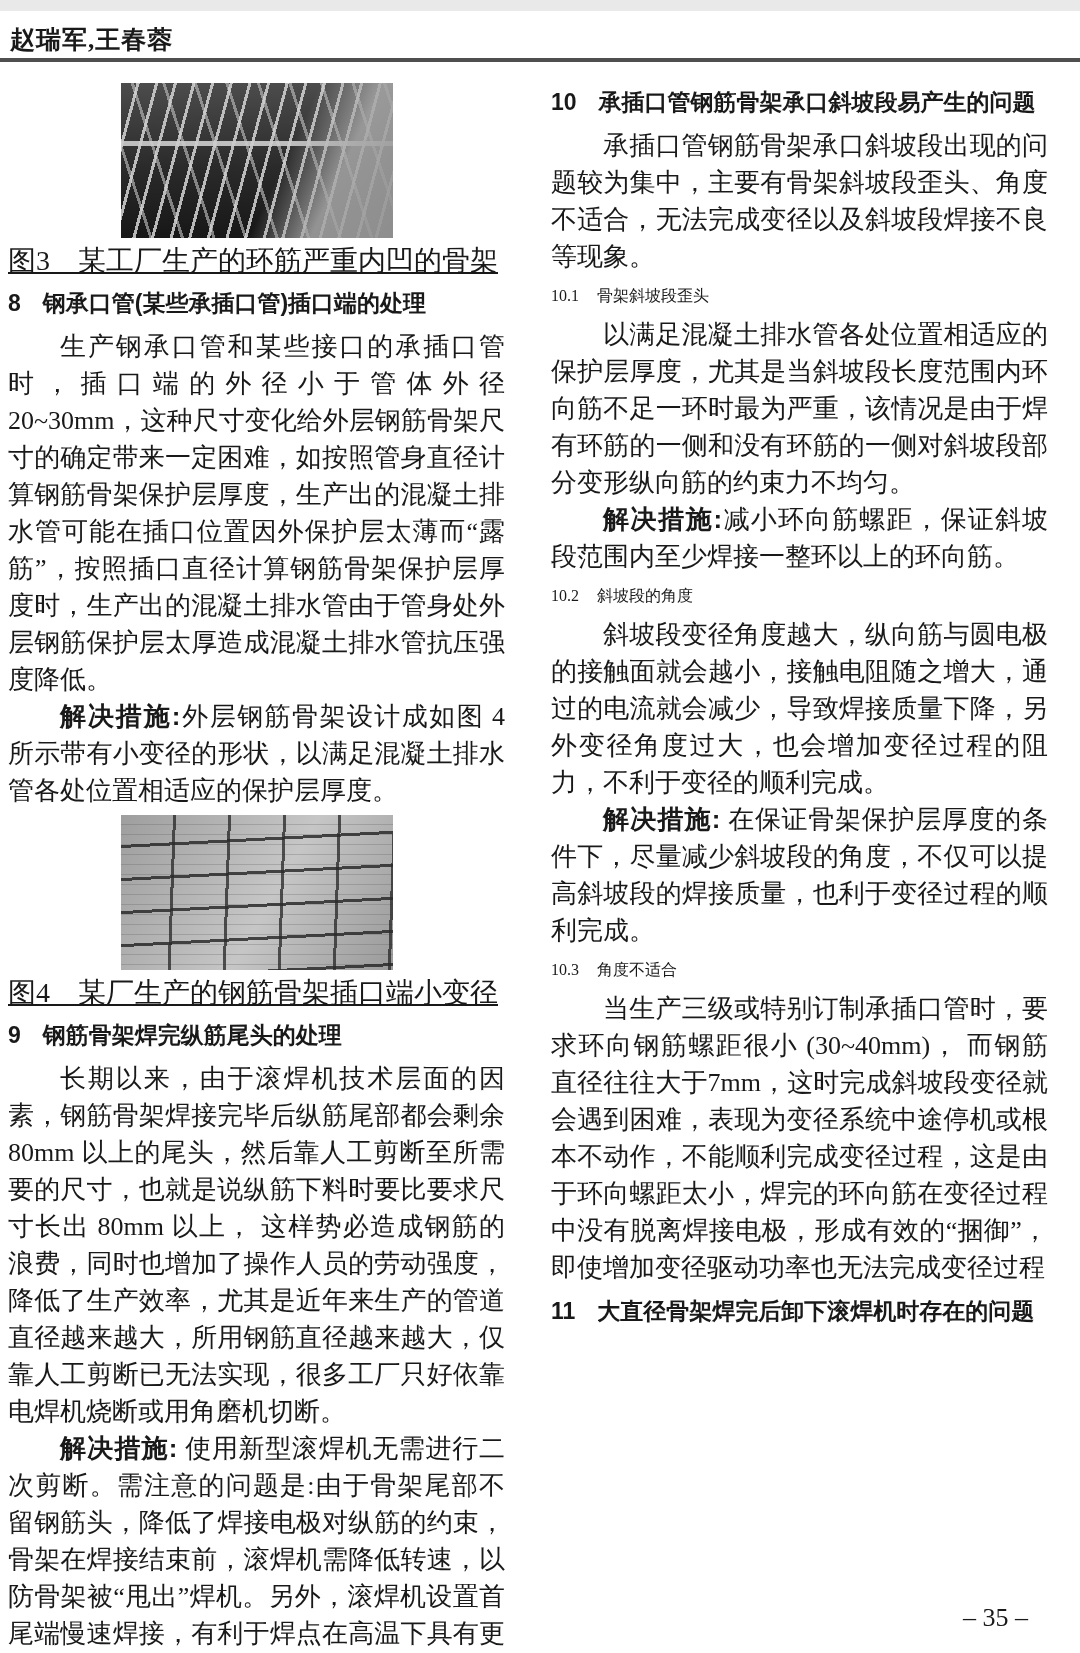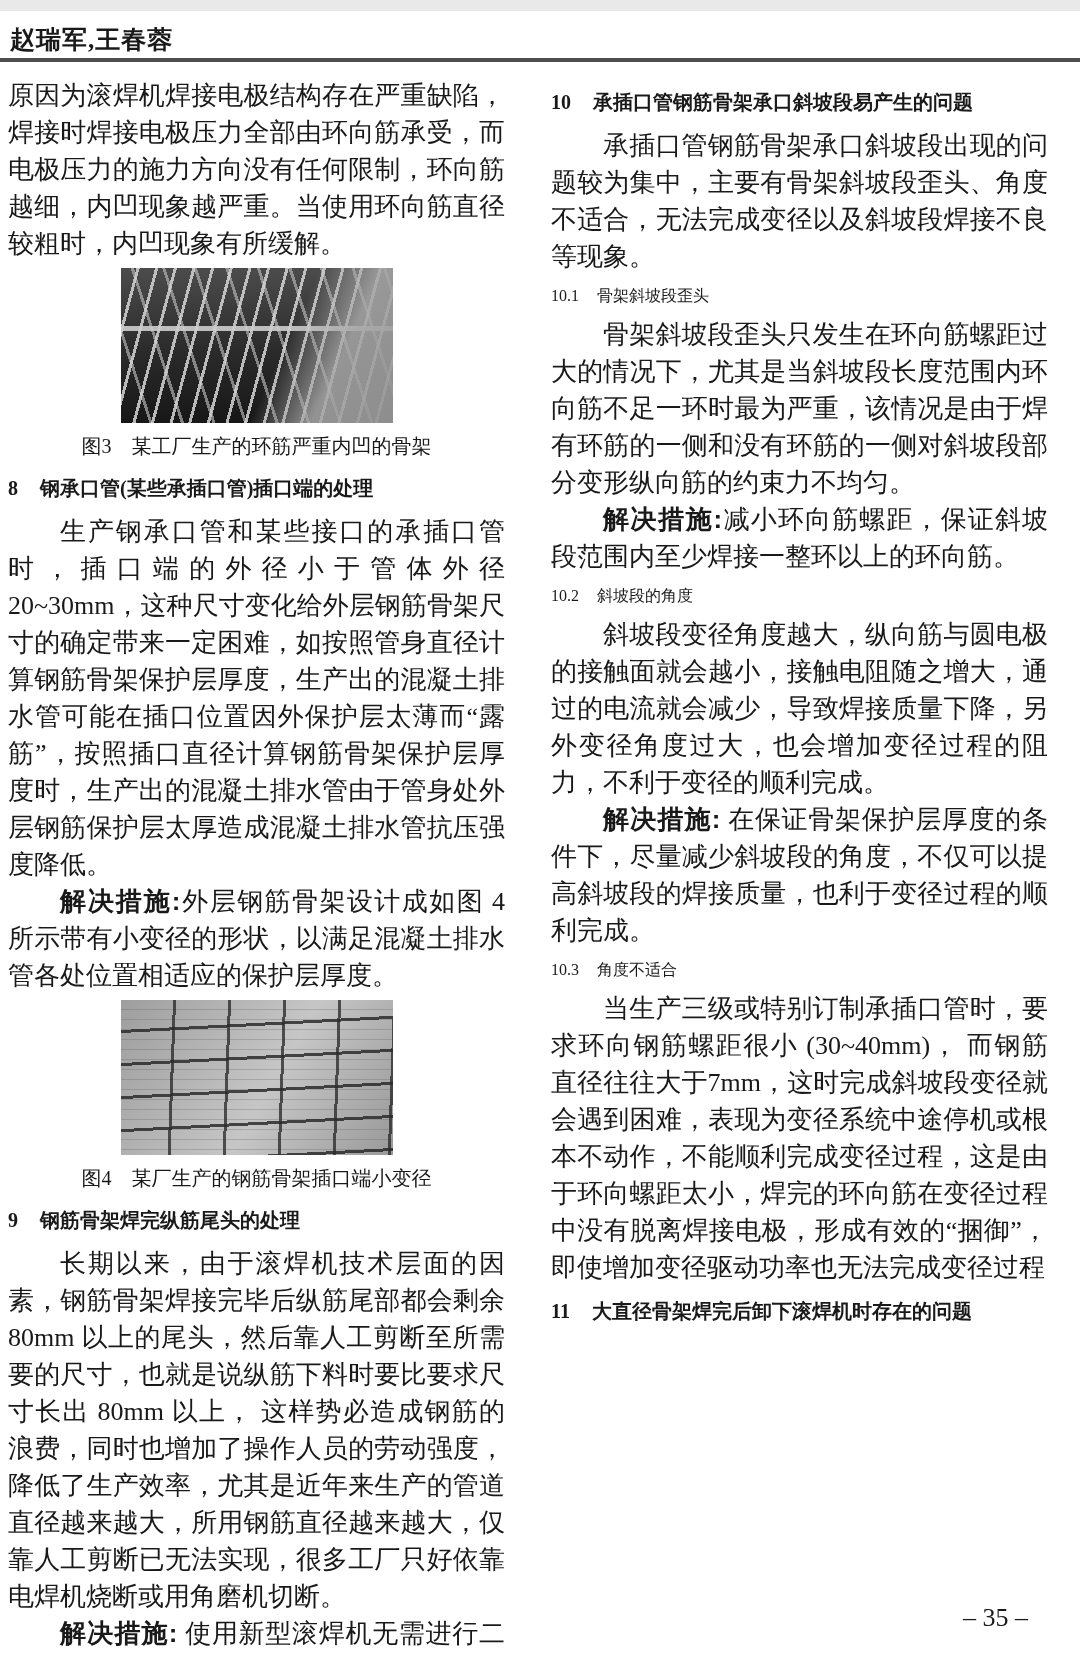--- a/index.html
+++ b/index.html
@@ -46,22 +46,22 @@
     text-indent:2em;
   }
   .para.noindent{text-indent:0;}
   .sol-label{
     font-family:"Liberation Sans", sans-serif;
     font-weight:bold;
     letter-spacing:0.5px;
   }
   .sec-heading{
     margin:7px 0 6px 0;
-    font-family:Liberation Serif, serif;
-    font-size:20px;
+    font-family:Liberation Sans, sans-serif;
+    font-size:23px;
     font-weight:bold;
     line-height:37px;
   }
   .sec-heading .sec-num{margin-right:22px;}
   .sub-heading{
     margin:2px 0;
     font-size:16px;
     font-weight:normal;
     line-height:37px;
   }
@@ -82,63 +82,62 @@
   }
   .photo.fig4{
     background:
       repeating-linear-gradient(92deg, rgba(0,0,0,0) 0 52px, rgba(42,42,42,.78) 52px 55px),
       repeating-linear-gradient(177deg, rgba(0,0,0,0) 0 30px, rgba(38,38,38,.82) 30px 33px),
       repeating-linear-gradient(180deg, rgba(0,0,0,0) 0 9px, rgba(92,92,92,.28) 9px 10px),
       linear-gradient(120deg,#9e9e9e,#c6c6c6 55%,#9a9a9a);
   }
   figcaption{
     margin-top:6px;
-    font-size:20px;
+    font-size:28px;
     line-height:34px;
-    text-align:center;
+    text-decoration:underline;
   }
   
   .page-num{
     position:absolute;
     right:52px;top:1592px;
     font-size:26px;
   }
 </style>
 </head>
 <body>
 
 <div class="page">
   <div class="hdr">
     <span class="hdr-authors">赵瑞军,王春蓉</span>
     <div class="hdr-rule"></div>
   </div>
 
   <div class="cols">
     <div class="col" id="col-left">
-        <p class="para noindent">原因为滚焊机焊接电极结构存在严重缺陷，焊接时焊接电极压力全部由环向筋承受，而电极压力的施力方向没有任何限制，环向筋越细，内凹现象越严重。当使用环向筋直径较粗时，内凹现象有所缓解。</p>
         <figure>
           <div class="photo fig3"></div>
           <figcaption>图3　某工厂生产的环筋严重内凹的骨架</figcaption>
         </figure>
         <h2 class="sec-heading"><span class="sec-num">8</span><span>钢承口管(某些承插口管)插口端的处理</span></h2>
         <p class="para">生产钢承口管和某些接口的承插口管时，插口端的外径小于管体外径 20~30mm，这种尺寸变化给外层钢筋骨架尺寸的确定带来一定困难，如按照管身直径计算钢筋骨架保护层厚度，生产出的混凝土排水管可能在插口位置因外保护层太薄而“露筋”，按照插口直径计算钢筋骨架保护层厚度时，生产出的混凝土排水管由于管身处外层钢筋保护层太厚造成混凝土排水管抗压强度降低。</p>
         <p class="para"><span class="sol-label">解决措施:</span>外层钢筋骨架设计成如图 4 所示带有小变径的形状，以满足混凝土排水管各处位置相适应的保护层厚度。</p>
         <figure>
           <div class="photo fig4"></div>
           <figcaption>图4　某厂生产的钢筋骨架插口端小变径</figcaption>
         </figure>
         <h2 class="sec-heading"><span class="sec-num">9</span><span>钢筋骨架焊完纵筋尾头的处理</span></h2>
         <p class="para">长期以来，由于滚焊机技术层面的因素，钢筋骨架焊接完毕后纵筋尾部都会剩余 80mm 以上的尾头，然后靠人工剪断至所需要的尺寸，也就是说纵筋下料时要比要求尺寸长出 80mm 以上， 这样势必造成钢筋的浪费，同时也增加了操作人员的劳动强度，降低了生产效率，尤其是近年来生产的管道直径越来越大，所用钢筋直径越来越大，仅靠人工剪断已无法实现，很多工厂只好依靠电焊机烧断或用角磨机切断。</p>
         <p class="para"><span class="sol-label">解决措施:</span> 使用新型滚焊机无需进行二次剪断。需注意的问题是:由于骨架尾部不留钢筋头，降低了焊接电极对纵筋的约束， 骨架在焊接结束前，滚焊机需降低转速，以防骨架被“甩出”焊机。另外，滚焊机设置首尾端慢速焊接，有利于焊点在高温下具有更长的焊接电极有压保持时间，利于骨架两端获得更高的焊接强度。</p>
       </div>
     <div class="col" id="col-right">
         <h2 class="sec-heading"><span class="sec-num">10</span><span>承插口管钢筋骨架承口斜坡段易产生的问题</span></h2>
         <p class="para">承插口管钢筋骨架承口斜坡段出现的问题较为集中，主要有骨架斜坡段歪头、角度不适合，无法完成变径以及斜坡段焊接不良等现象。</p>
         <h3 class="sub-heading"><span class="sec-num">10.1</span><span>骨架斜坡段歪头</span></h3>
-        <p class="para">骨架斜坡段歪头只发生在环向筋螺距过大的情况下，尤其是当斜坡段长度范围内环向筋不足一环时最为严重，该情况是由于焊有环筋的一侧和没有环筋的一侧对斜坡段部分变形纵向筋的约束力不均匀。</p>
+        <p class="para">以满足混凝土排水管各处位置相适应的保护层厚度，尤其是当斜坡段长度范围内环向筋不足一环时最为严重，该情况是由于焊有环筋的一侧和没有环筋的一侧对斜坡段部分变形纵向筋的约束力不均匀。</p>
         <p class="para"><span class="sol-label">解决措施:</span>减小环向筋螺距，保证斜坡段范围内至少焊接一整环以上的环向筋。</p>
         <h3 class="sub-heading"><span class="sec-num">10.2</span><span>斜坡段的角度</span></h3>
         <p class="para">斜坡段变径角度越大，纵向筋与圆电极的接触面就会越小，接触电阻随之增大，通过的电流就会减少，导致焊接质量下降，另外变径角度过大，也会增加变径过程的阻力，不利于变径的顺利完成。</p>
         <p class="para"><span class="sol-label">解决措施:</span> 在保证骨架保护层厚度的条件下，尽量减少斜坡段的角度，不仅可以提高斜坡段的焊接质量，也利于变径过程的顺利完成。</p>
         <h3 class="sub-heading"><span class="sec-num">10.3</span><span>角度不适合</span></h3>
         <p class="para">当生产三级或特别订制承插口管时，要求环向钢筋螺距很小 (30~40mm)， 而钢筋直径往往大于7mm，这时完成斜坡段变径就会遇到困难，表现为变径系统中途停机或根本不动作，不能顺利完成变径过程，这是由于环向螺距太小，焊完的环向筋在变径过程中没有脱离焊接电极，形成有效的“捆御”，即使增加变径驱动功率也无法完成变径过程</p>
         <h2 class="sec-heading"><span class="sec-num">11</span><span>大直径骨架焊完后卸下滚焊机时存在的问题</span></h2>
       </div>
   </div>
 

